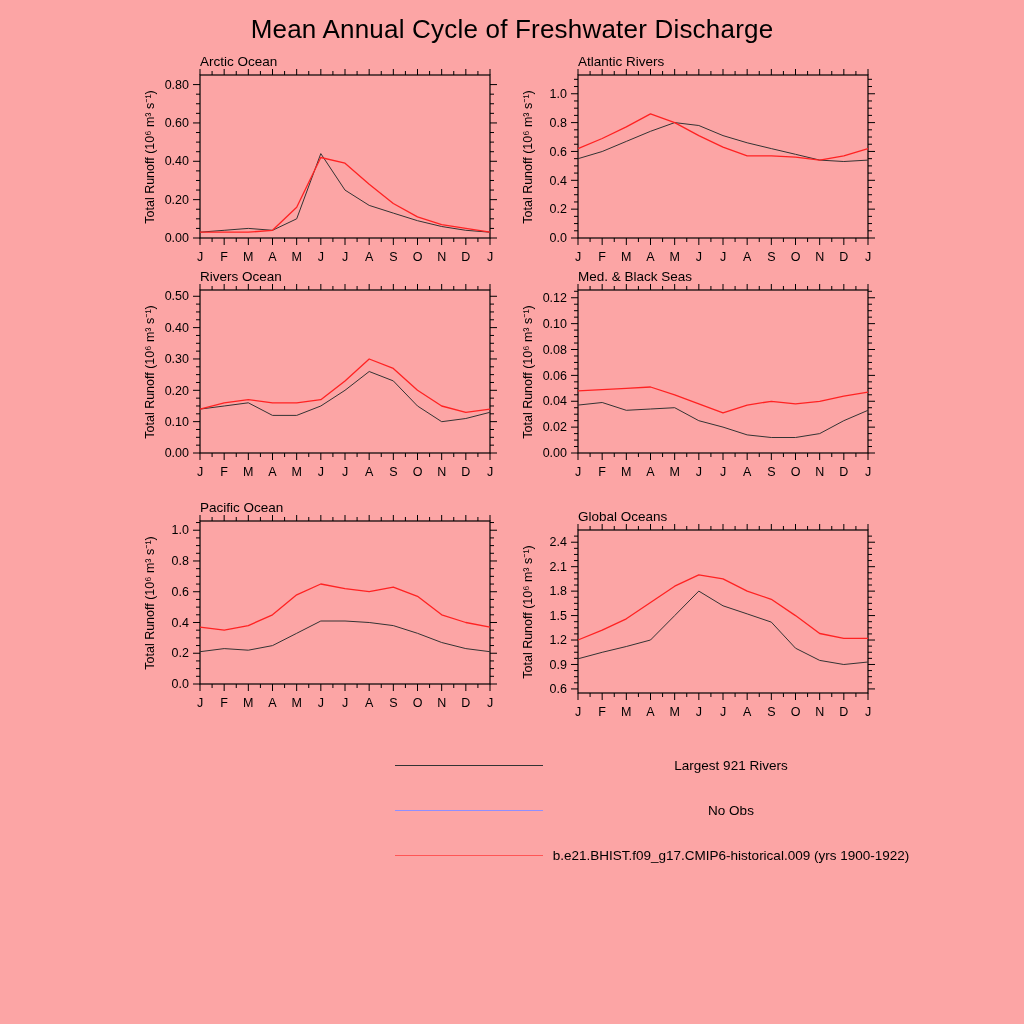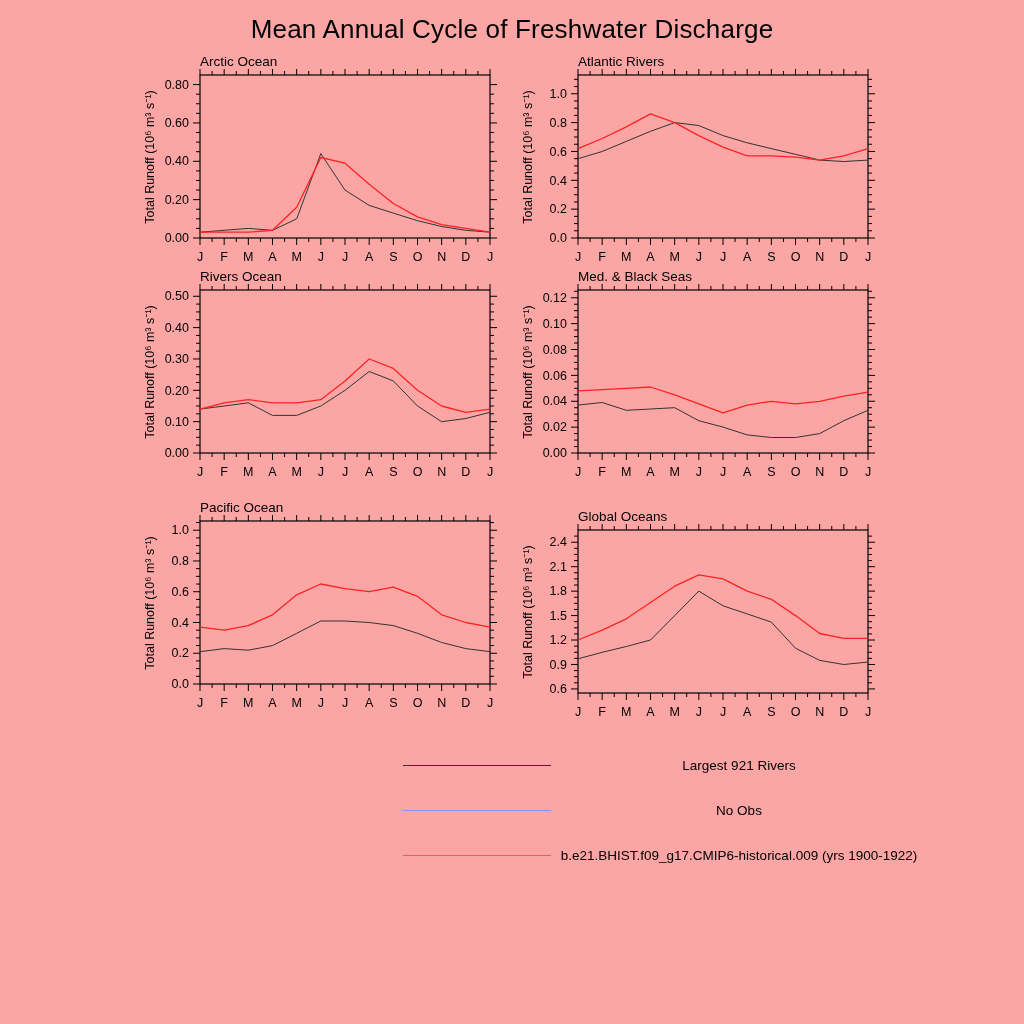--- a/index.html
+++ b/index.html
@@ -6,21 +6,21 @@
   #figure{position:relative;width:1024px;height:1024px;background:#fca5a5;overflow:hidden;
           font-family:"Liberation Sans", sans-serif;color:#000;text-decoration:underline;}
   .fig-title{position:absolute;top:14px;left:0;width:1024px;text-align:center;
              font-size:26px;letter-spacing:0.2px;}
   .subplot{position:absolute;width:380px;height:232px;}
   .sp-title{position:absolute;top:1px;left:80px;width:290px;font-size:13.5px;}
   .ylab{position:absolute;left:-80px;top:95px;width:220px;height:18px;text-align:center;
         font-size:12.5px;transform:rotate(-90deg);}
   .chart-svg{position:absolute;top:0;left:0;}
   .tk{font-family:"Liberation Sans",sans-serif;font-size:12.5px;fill:#000;}
-  .legend{position:absolute;top:743px;left:0;width:992px;padding-left:8px;}
+  .legend{position:absolute;top:743px;left:0;width:992px;}
   .legend-row{position:relative;height:45px;}
   .legend-line{position:absolute;left:395px;top:22px;width:148px;height:1.2px;}
   .legend-label{position:absolute;left:545px;top:15px;width:372px;text-align:center;font-size:13.5px;}
 </style>
 </head>
 <body>
 
 <div id="figure">
 
   <div class="fig-title">Mean Annual Cycle of Freshwater Discharge</div>

